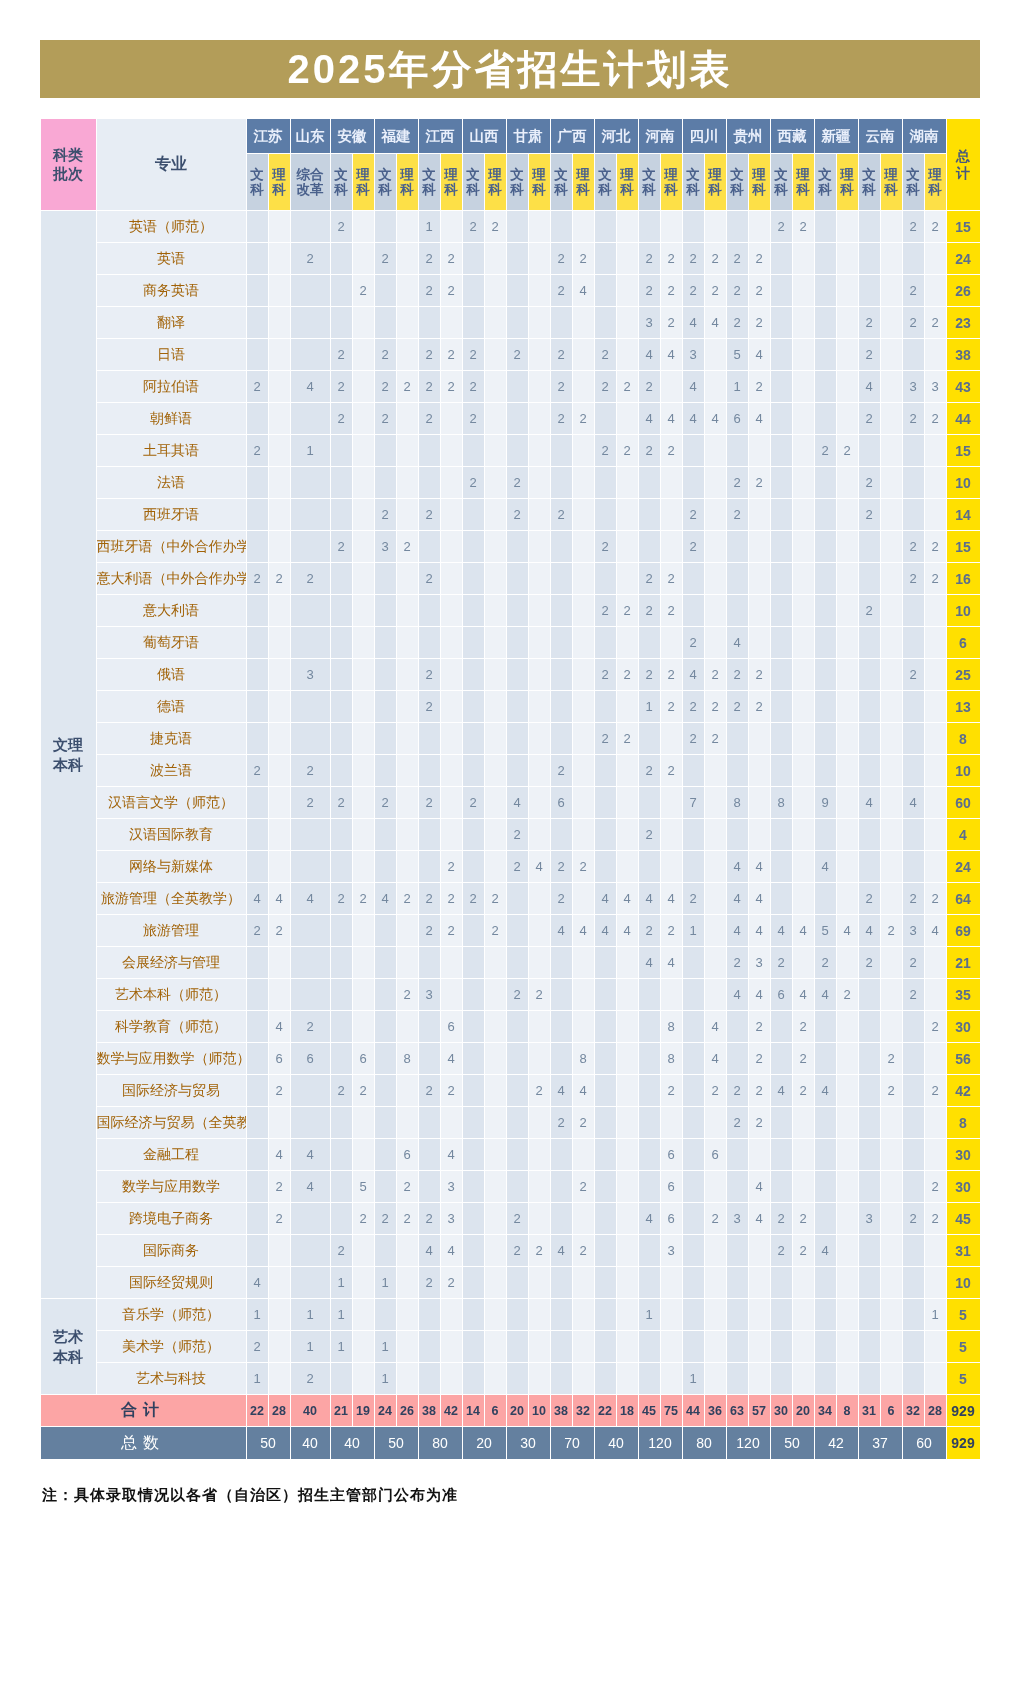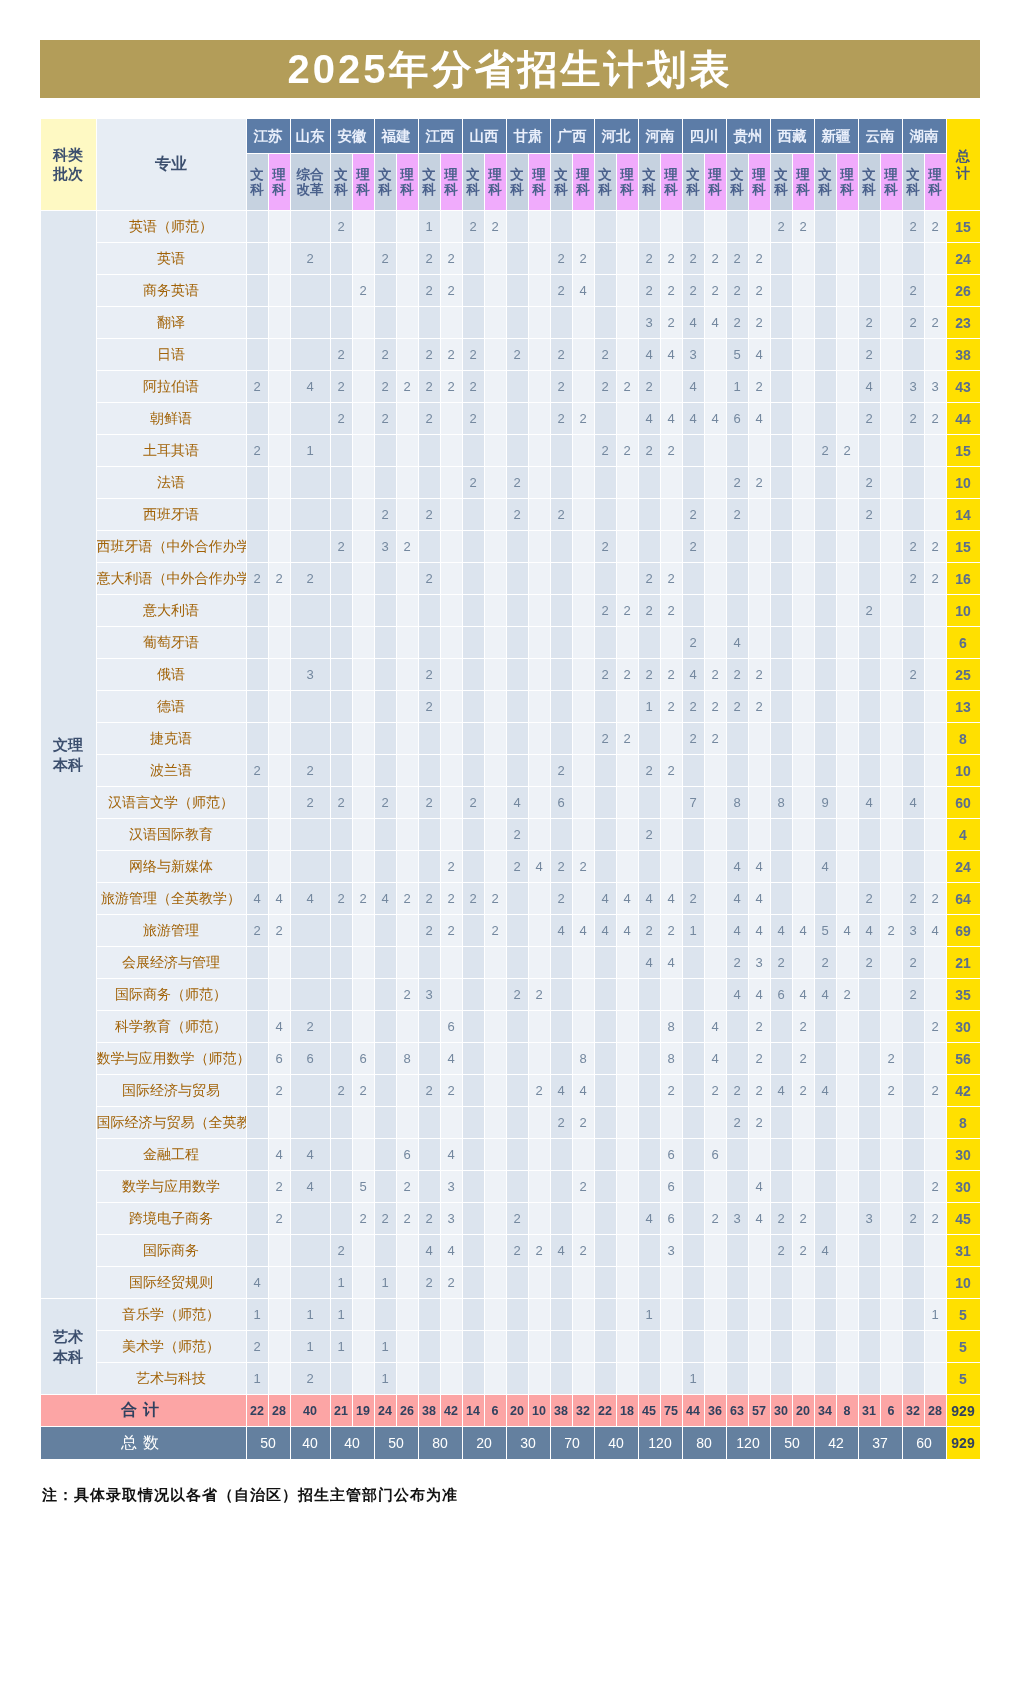--- a/index.html
+++ b/index.html
@@ -18,28 +18,28 @@
     width:940px;margin:0 auto;border-collapse:collapse;table-layout:fixed;
     border:1px solid #ccd5e0;
   }
   table.plan th,table.plan td{
     border:1px solid #ffffff;padding:0;text-align:center;vertical-align:middle;
     overflow:hidden;
   }
 
   
   th.prov{background:#5c7ca7;color:#e9effb;font-size:14.5px;font-weight:600;height:34px;}
-  th.corner{background:#fef9c3;color:#3c4f6e;font-size:15px;font-weight:600;}
+  th.corner{background:#f9a8d4;color:#3c4f6e;font-size:15px;font-weight:600;}
   th.corner .wrap2{width:2.2em;margin:0 auto;word-break:break-all;line-height:1.25;}
   th.major-h{background:#e7edf4;color:#3c4f6e;font-size:16px;font-weight:600;}
   th.sub{height:46px;font-size:13.5px;font-weight:600;color:#4a618c;}
   th.sub .vt{width:1.1em;margin:0 auto;word-break:break-all;line-height:1.12;}
   th.sub .vt2{width:2.2em;margin:13px auto;word-break:break-all;line-height:1.12;}
   th.sub-wen{background:#c6d2e0;}
-  th.sub-li{background:#f0abfc;}
+  th.sub-li{background:#fde047;}
   th.sub-wide{background:#c6d2e0;}
   th.total-h{background:#ffe000;color:#46597e;font-size:14px;font-weight:700;}
   th.total-h .vt{width:1.1em;margin:0 auto;word-break:break-all;line-height:1.2;}
 
   
   tbody tr{height:32px;}
   td.batch{background:#dfe7f0;color:#3c4f6e;font-size:15px;font-weight:600;}
   td.batch .wrap2{width:2.2em;margin:8px auto;word-break:break-all;line-height:1.3;}
   td.major{background:#e9eef5;color:#a16207;font-size:14px;text-align:left;padding-left:9px;white-space:nowrap;font-weight:500;}
   td.v{font-size:13px;color:#74889f;}
@@ -1066,21 +1066,21 @@
           <td class="v c-li"></td>
           <td class="v c-wen">2</td>
           <td class="v c-li"></td>
           <td class="v c-wen">2</td>
           <td class="v c-li"></td>
           <td class="v c-wen">2</td>
           <td class="v c-li"></td>
           <td class="rowtotal">21</td>
         </tr>
         <tr>
-          <td class="major">国际商务（师范）</td>
+          <td class="major">艺术本科（师范）</td>
           <td class="v c-wen"></td>
           <td class="v c-li"></td>
           <td class="v c-wide"></td>
           <td class="v c-wen"></td>
           <td class="v c-li"></td>
           <td class="v c-wen"></td>
           <td class="v c-li">2</td>
           <td class="v c-wen">3</td>
           <td class="v c-li"></td>
           <td class="v c-wen"></td>

